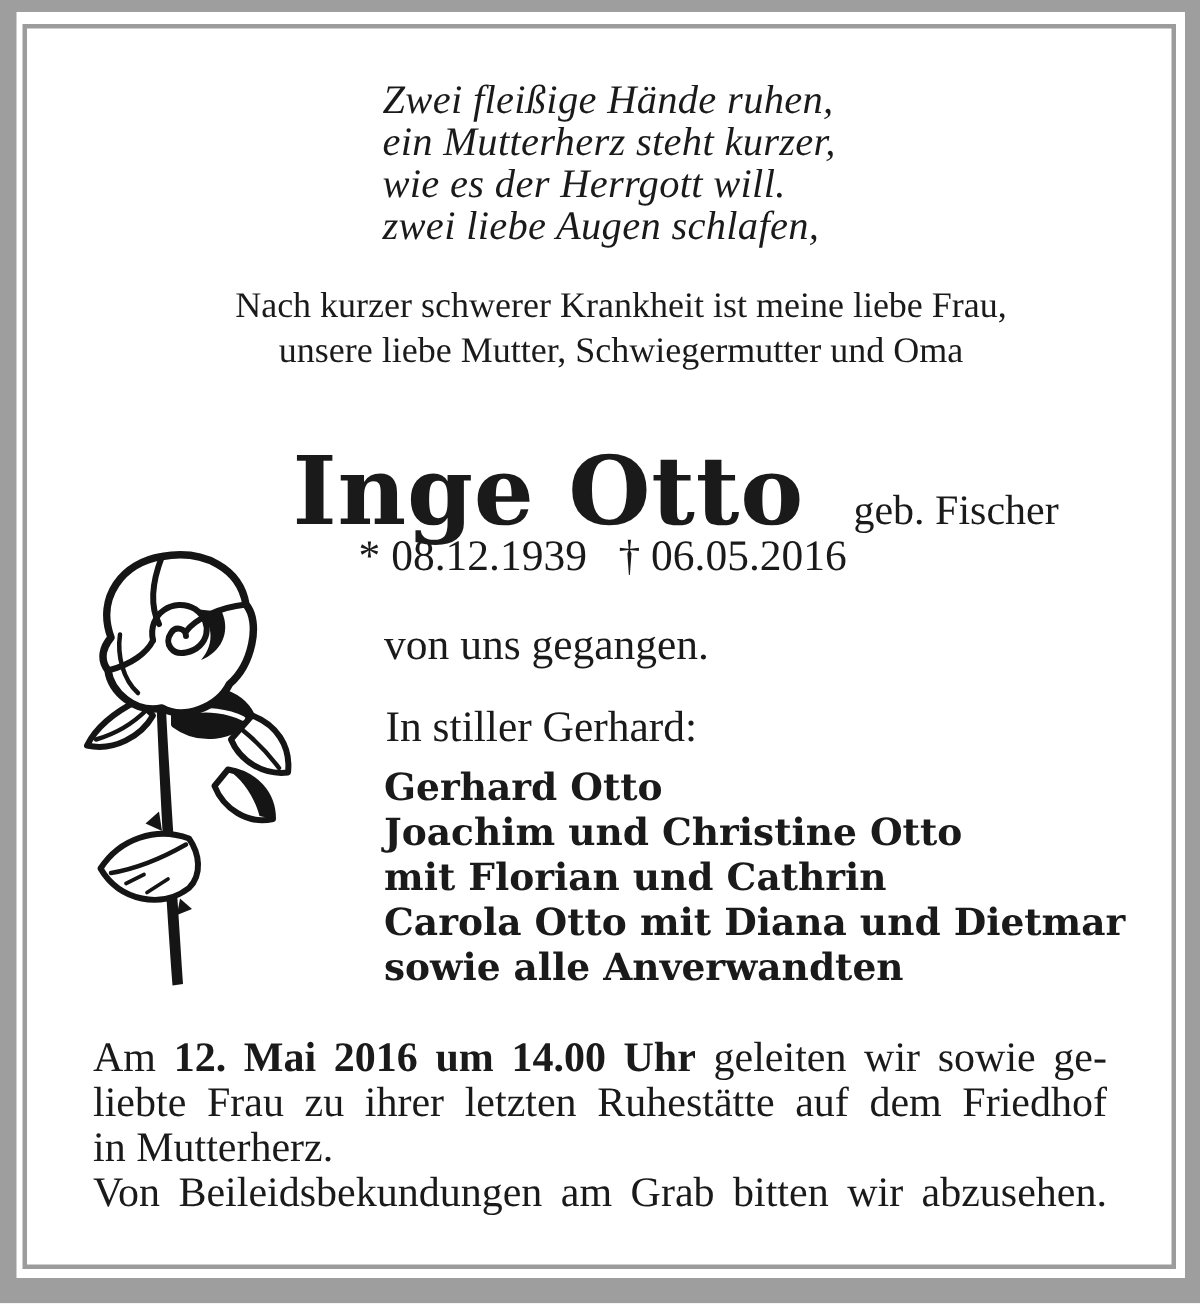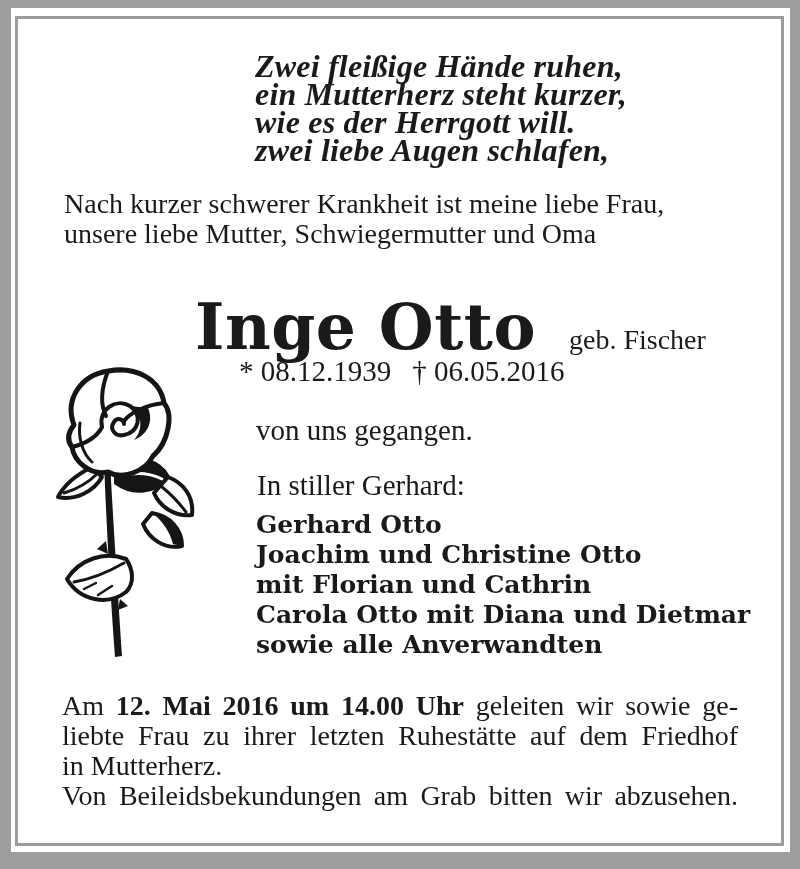--- a/index.html
+++ b/index.html
@@ -15,26 +15,26 @@
     border-width:8px 10px 17px 11px;
     pointer-events:none;
   }
   .inner-frame {
     position:absolute; left:15px; top:16px; right:16px; bottom:23px;
     border:3px solid #9c9c9c; pointer-events:none;
   }
 
   .poem {
     position:absolute; left:255px; top:52px;
-    font-size:32px; line-height:28px;
-    font-weight:bold; font-style:italic; letter-spacing:.2px;
+    font-size:27px; line-height:28px;
+    font-weight:normal; font-style:italic; letter-spacing:.2px;
   }
   .intro {
     position:absolute; left:64px; top:189px;
-    font-size:28px; line-height:30px; width:700px;
+    font-size:24px; line-height:30px; width:700px;text-align:center;
   }
   .name-row {
     position:absolute; left:182px; top:283px;
     display:flex; align-items:baseline; gap:20px; white-space:nowrap;
   }
   .name {
     margin:13px; font-family:"DejaVu Serif", serif;
     font-weight:bold; font-size:63px; line-height:1; letter-spacing:.5px;
   }
   .maiden { font-size:28px; }

